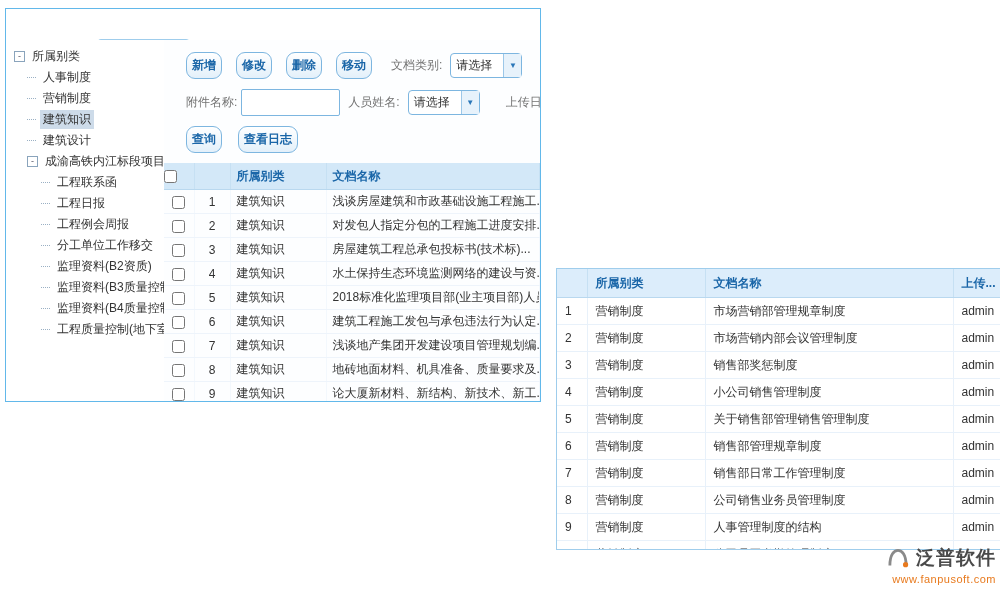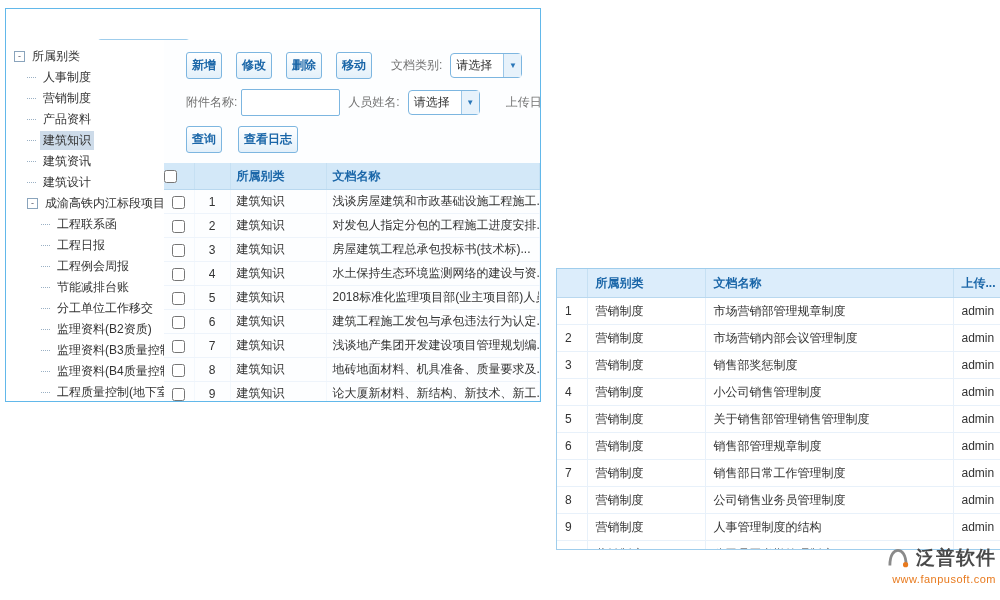--- a/index.html
+++ b/index.html
@@ -27,21 +27,21 @@
   .tree-label{padding:1px 3px;}
   .tree-item.selected .tree-label{background:#cddbe9;}
 
   
   .content{position:absolute;left:158px;top:31px;right:0;bottom:0;display:flex;flex-direction:column;
            overflow:hidden;background:#fdfeff;}
   .toolbar{padding:12px 0 0 22px;flex:none;}
   .tb-row{display:flex;align-items:center;margin-bottom:10px;white-space:nowrap;}
   .actions{display:flex;gap:14px;}
   .btn{padding:4px 5px;min-width:34px;text-align:center;background:linear-gradient(#ffffff,#e3f0fa);
-       border:1px solid #7db6e0;border-radius:3px;color:#1a66a8;font-weight:bold;cursor:pointer;flex:none;
+       border:1px solid #7db6e0;border-radius:9px;color:#1a66a8;font-weight:bold;cursor:pointer;flex:none;
        font-family:inherit;font-size:12px;}
   .mr16{margin-right:16px;}
   .lbl{color:#737373;flex:none;}
   .ml19{margin-left:19px;margin-right:4px;}
   .ml20{margin-left:8px;margin-right:4px;}
   .ml26{margin-left:26px;}
   .select{width:70px;height:23px;border:1px solid #7db6e0;border-radius:4px;background:#fff;
           display:flex;align-items:center;cursor:pointer;flex:none;margin-left:4px;}
   .select .val{flex:1;padding-left:5px;overflow:hidden;}
   .select .arrow{width:17px;align-self:stretch;background:#e7f2fb;border-left:1px solid #9cc7e8;
@@ -99,55 +99,43 @@
         <span class="tree-label">所属别类</span>
       </div>
       <div class="tree-item lvl1">
         <span class="tree-dash"></span>
         <span class="tree-label">人事制度</span>
       </div>
       <div class="tree-item lvl1">
         <span class="tree-dash"></span>
         <span class="tree-label">营销制度</span>
       </div>
-      <div class="tree-item lvl1">
-        <span class="tree-dash"></span>
-        <span class="tree-label">产品资料</span>
-      </div>
       <div class="tree-item lvl1 selected">
         <span class="tree-dash"></span>
         <span class="tree-label">建筑知识</span>
-      </div>
-      <div class="tree-item lvl1">
-        <span class="tree-dash"></span>
-        <span class="tree-label">建筑资讯</span>
       </div>
       <div class="tree-item lvl1">
         <span class="tree-dash"></span>
         <span class="tree-label">建筑设计</span>
       </div>
       <div class="tree-item lvl1">
         <span class="tree-toggle">-</span>
         <span class="tree-label">成渝高铁内江标段项目</span>
       </div>
       <div class="tree-item lvl2">
         <span class="tree-dash"></span>
         <span class="tree-label">工程联系函</span>
       </div>
       <div class="tree-item lvl2">
         <span class="tree-dash"></span>
         <span class="tree-label">工程日报</span>
       </div>
       <div class="tree-item lvl2">
         <span class="tree-dash"></span>
         <span class="tree-label">工程例会周报</span>
-      </div>
-      <div class="tree-item lvl2">
-        <span class="tree-dash"></span>
-        <span class="tree-label">节能减排台账</span>
       </div>
       <div class="tree-item lvl2">
         <span class="tree-dash"></span>
         <span class="tree-label">分工单位工作移交</span>
       </div>
       <div class="tree-item lvl2">
         <span class="tree-dash"></span>
         <span class="tree-label">监理资料(B2资质)</span>
       </div>
       <div class="tree-item lvl2">

